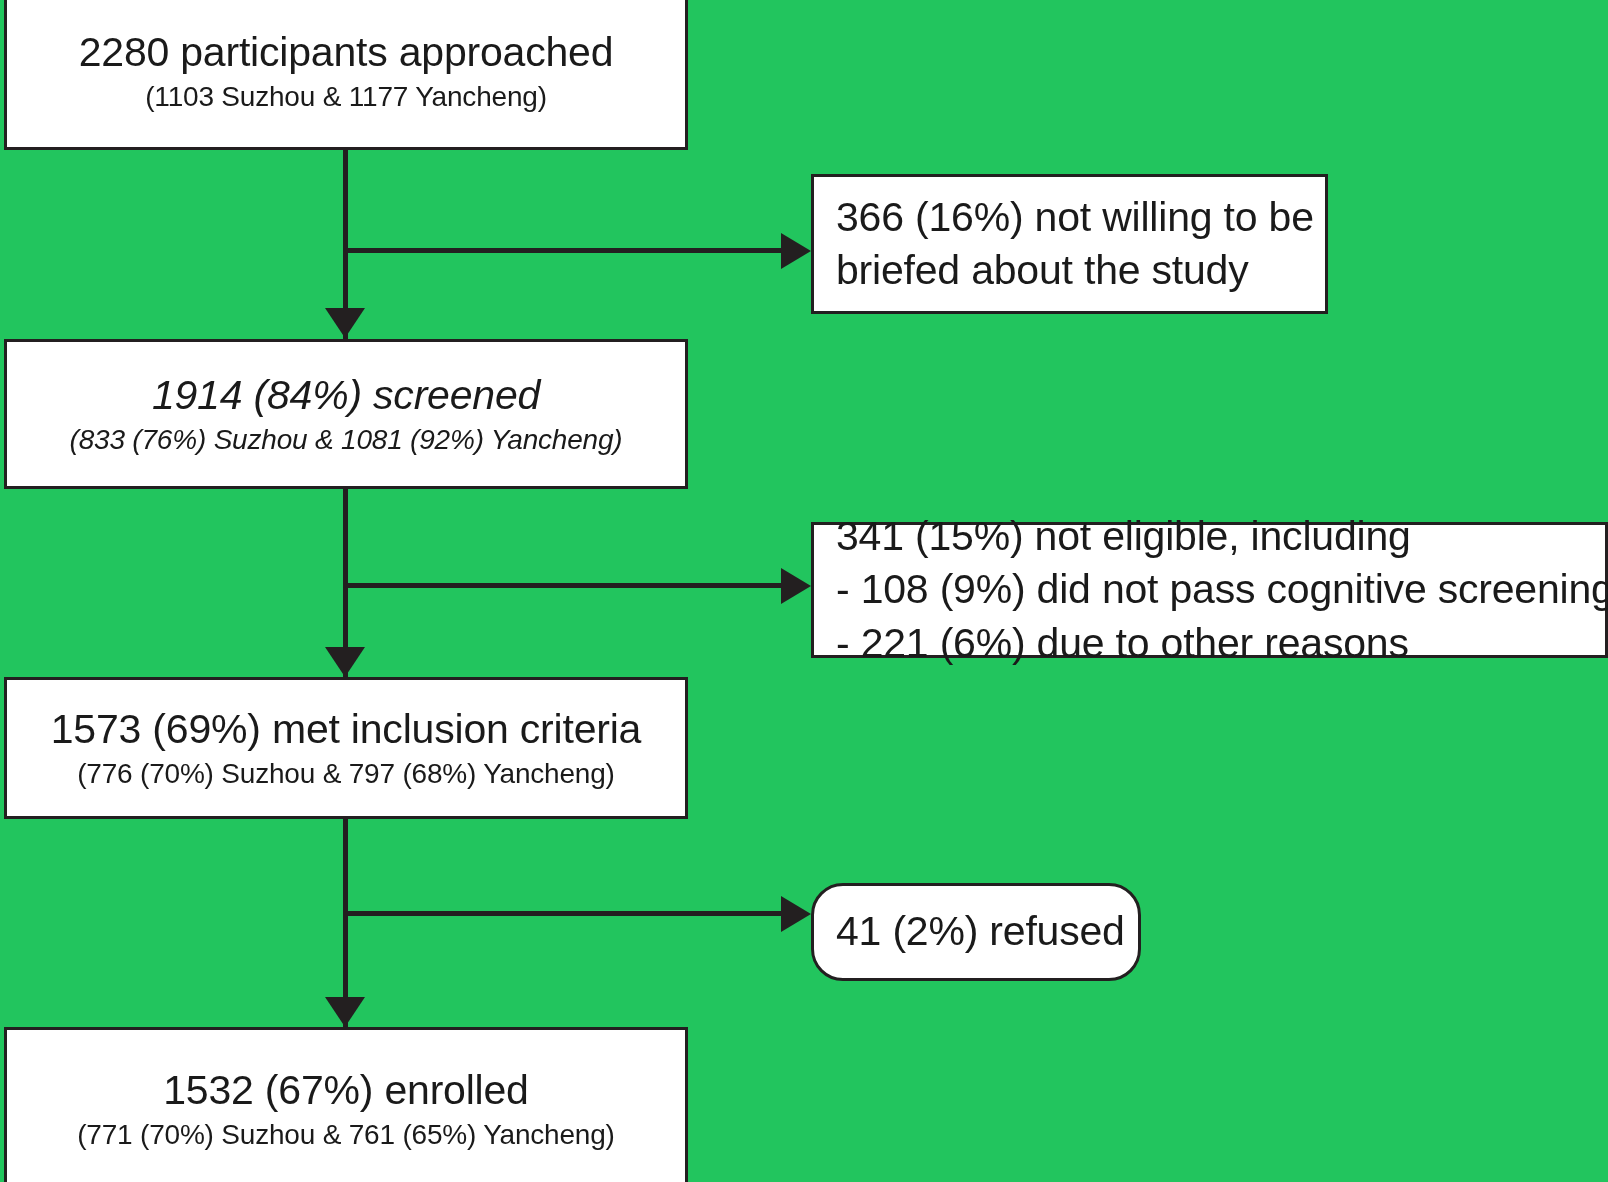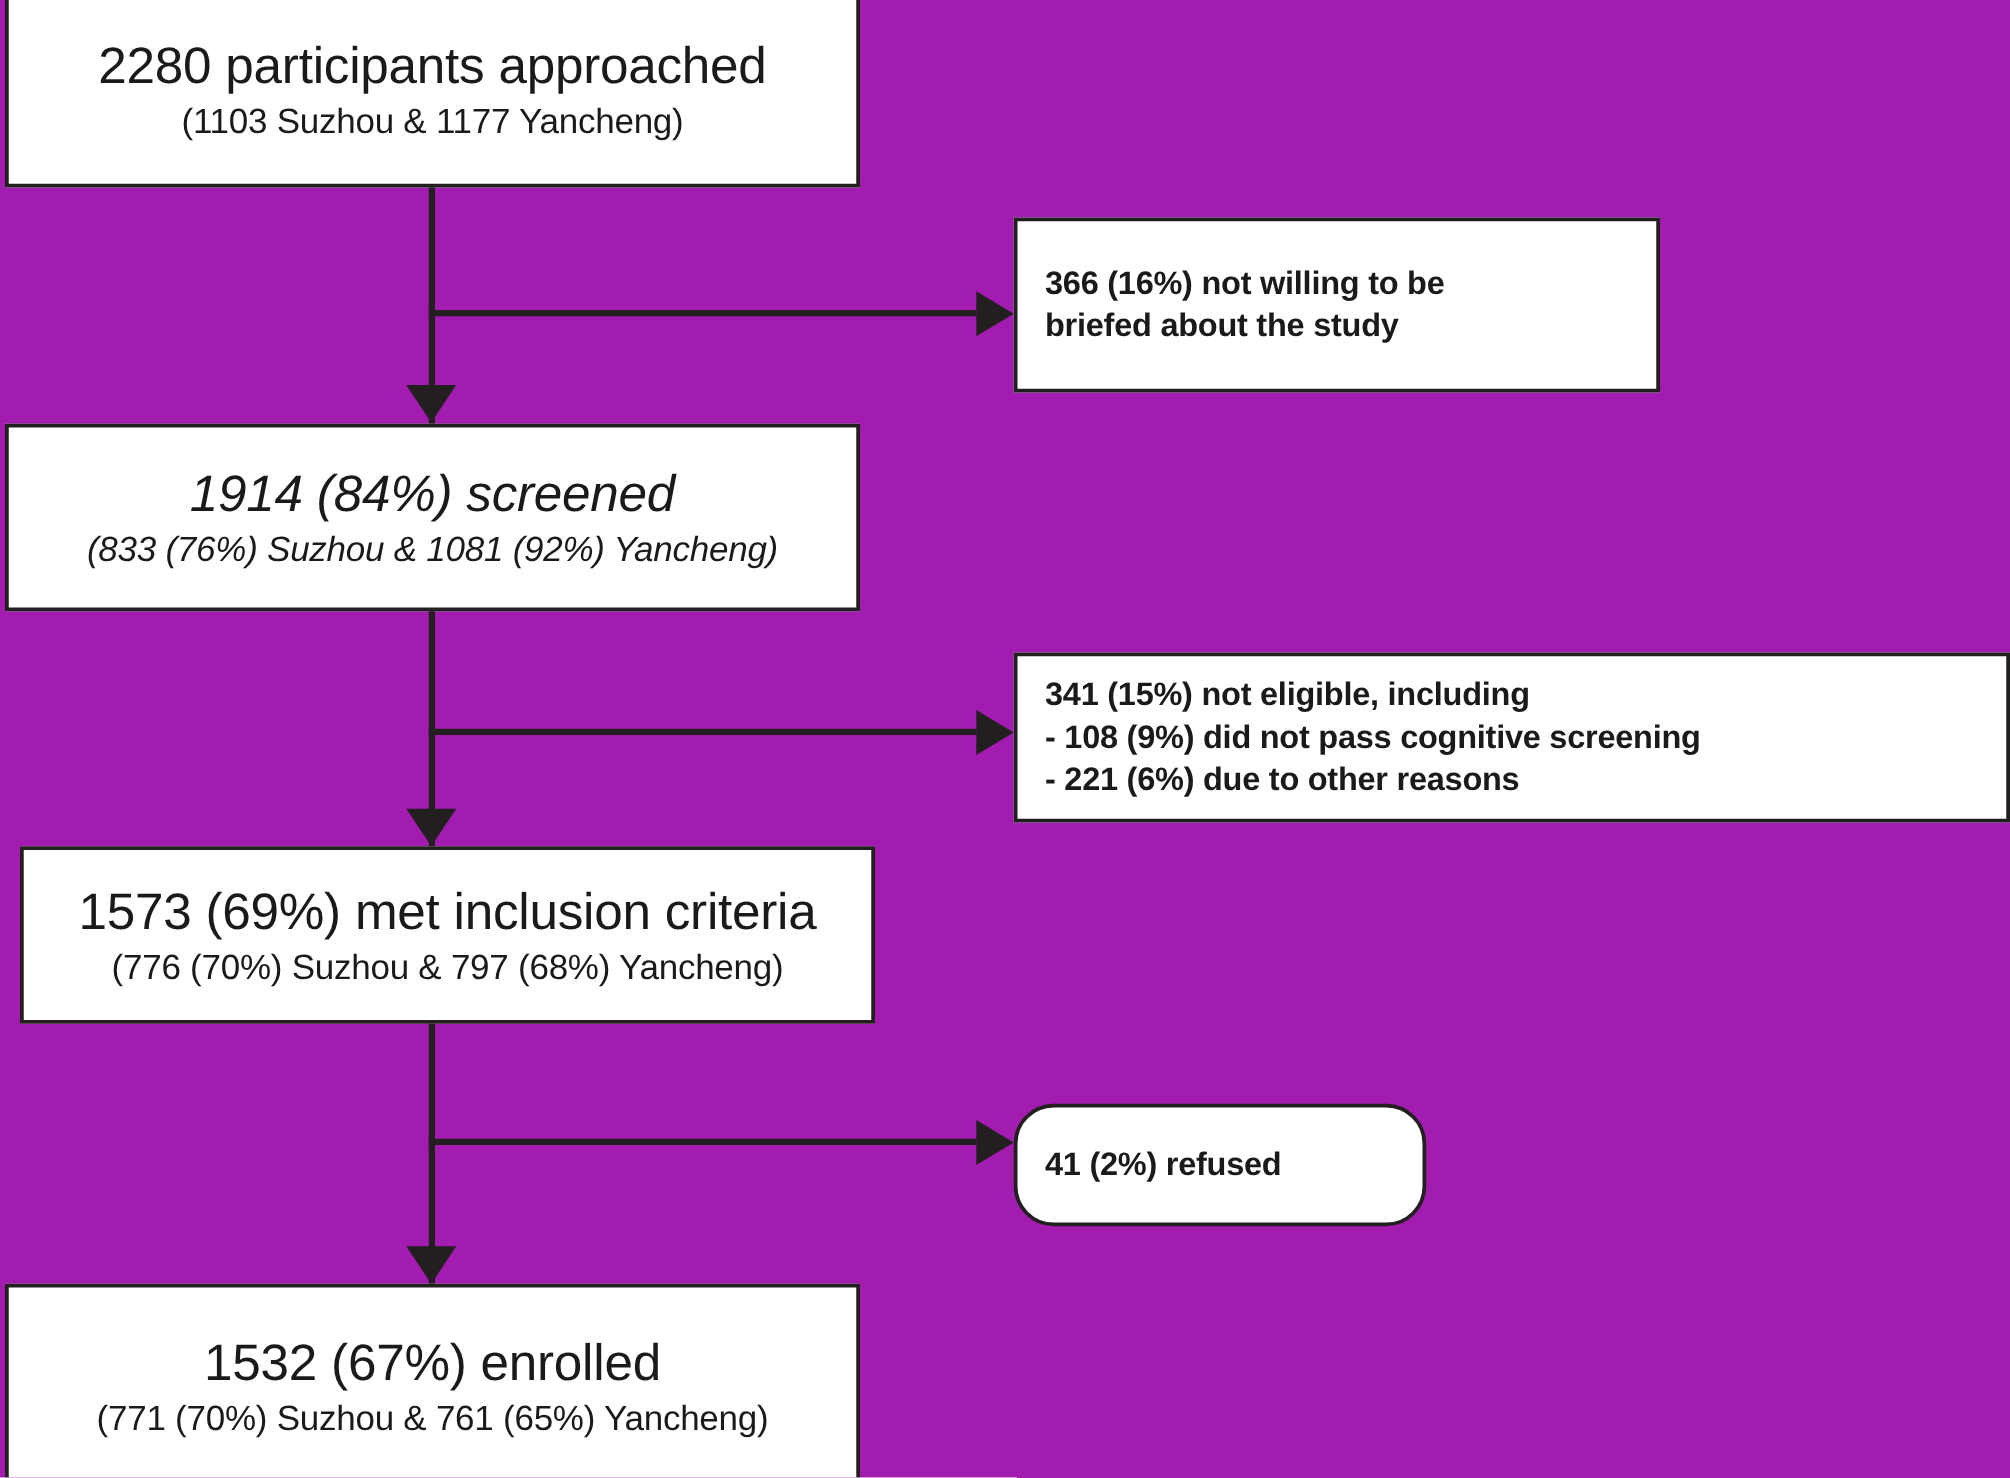--- a/index.html
+++ b/index.html
@@ -9,21 +9,21 @@
   }
   body {
     font-family: "Liberation Sans", sans-serif;
     color: #1a1a1a;
   }
   #flowchart-root {
     position: relative;
     width: 1608px;
     height: 1182px;
     overflow: hidden;
-    background: #a21caf;
+    background: #22c55e;
   }
   .flow-box {
     position: absolute;
     box-sizing: border-box;
     border: 3px solid #231f20;
     background: #ffffff;
     display: flex;
     flex-direction: column;
     justify-content: center;
   }
@@ -37,26 +37,26 @@
     padding-left: 22px;
   }
   .box-line {
     display: block;
     white-space: nowrap;
     line-height: 1.30;
     letter-spacing: -0.2px;
   }
   .line-primary { font-size: 41px; }
   .line-secondary { font-size: 28px; }
-  .excl-line { font-size: 26px; font-weight: bold; }
+  .excl-line { font-size: 41px; }
 
   
   #box-approached { left: 4px;  top: -8px;   width: 684px;  height: 158px; }
   #box-screened   { left: 4px;  top: 339px;  width: 684px;  height: 150px; font-style: italic; }
-  #box-inclusion  { left: 16px;  top: 677px;  width: 684px;  height: 142px; }
+  #box-inclusion  { left: 4px;  top: 677px;  width: 684px;  height: 142px; }
   #box-enrolled   { left: 4px;  top: 1027px; width: 684px;  height: 163px; }
 
   
   #box-not-willing { left: 811px; top: 174px; width: 517px; height: 140px; }
   #box-not-eligible{ left: 811px; top: 522px; width: 797px; height: 136px; }
   #box-refused     { left: 811px; top: 883px; width: 330px; height: 98px; border-radius: 32px; }
 
   
   .stem {
     position: absolute;

